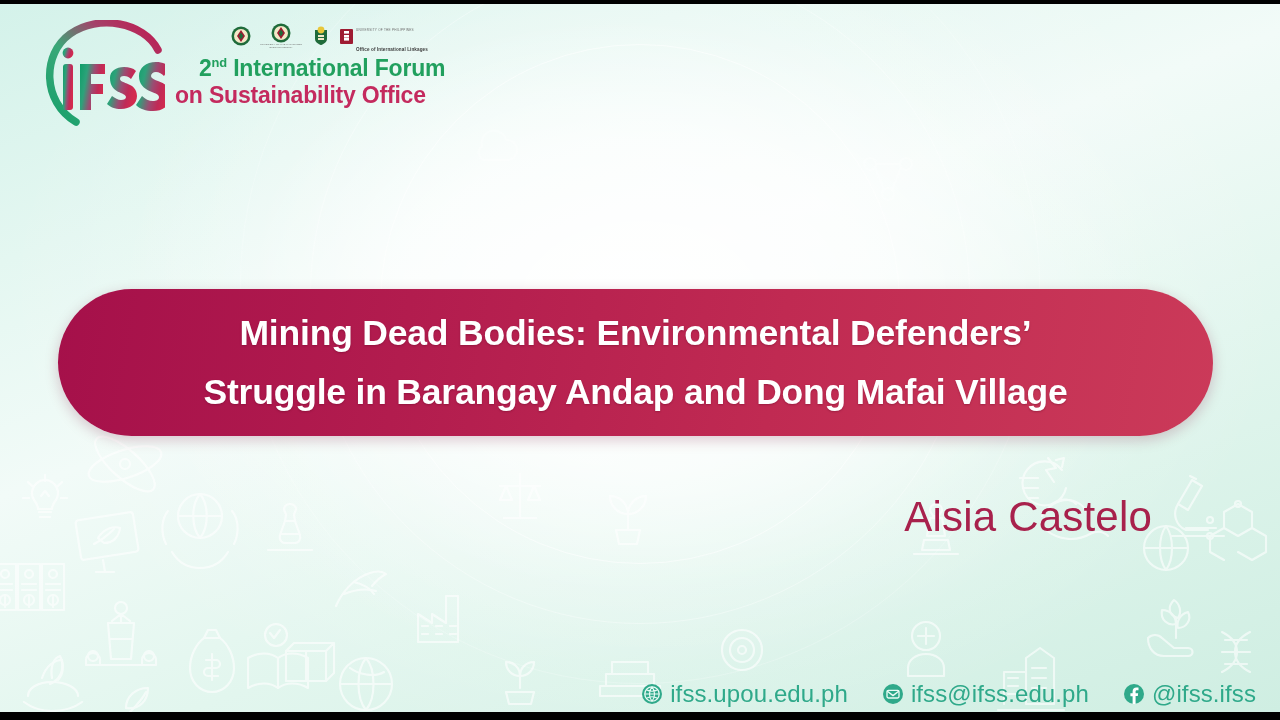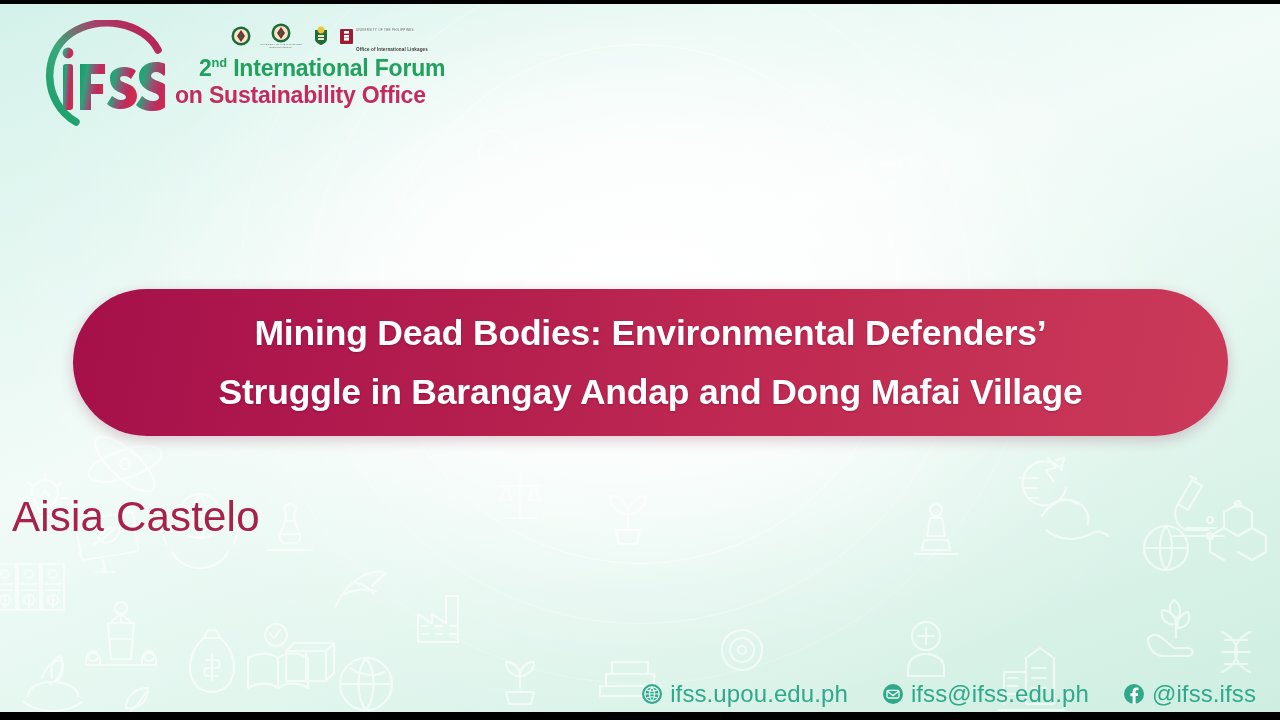--- a/index.html
+++ b/index.html
@@ -57,37 +57,37 @@
   #oil-line1{ font-size:3.1px; color:#6f6f6f; letter-spacing:0.25px; white-space:nowrap; }
   #oil-line2{ font-size:4.6px; color:#3c3c3c; font-weight:bold; letter-spacing:0.1px; white-space:nowrap; }
 
   #forum-title{ font-weight:bold; font-size:23px; line-height:1.16; letter-spacing:-0.2px; }
   #forum-line1{ color:#21a05e;margin-left:24px; }
   #forum-line1 sup{ font-size:0.56em; vertical-align:super; }
   #forum-line2{ color:#c42a5e; }
 
   
   #title-banner{
-    position:absolute; left:73px; top:285px; width:1155px; height:147px;
+    position:absolute; left:58px; top:285px; width:1155px; height:147px;
     border-radius:74px;
     background:linear-gradient(100deg, #a5104a 0%, #b21c4e 30%, #c02a52 62%, #cb3a59 100%);
     box-shadow:0 4px 14px rgba(120,10,50,0.22);
     display:flex; align-items:center; justify-content:center;
     z-index:25;
   }
   #title-text{
     color:#ffffff; font-weight:bold; font-size:35.5px; line-height:1.66;
     text-align:center; letter-spacing:-0.2px;
     text-shadow:0 1px 2px rgba(90,5,35,0.35);
     padding:0 26px;
   }
 
   
   #presenter{
-    position:absolute; left:12px; top:489px; width:1152px; text-align:left;
+    position:absolute; left:0; top:489px; width:1152px; text-align:right;
     color:#a8214c; font-size:42px; letter-spacing:0.2px; z-index:25;
   }
 
   
   #footer{
     position:absolute; right:24px; top:673px; height:34px;
     display:flex; align-items:center; gap:34px; z-index:30;
   }
   .contact{ display:flex; align-items:center; gap:7px; }
   .contact-icon{ width:22px; height:22px; flex:0 0 auto; }

